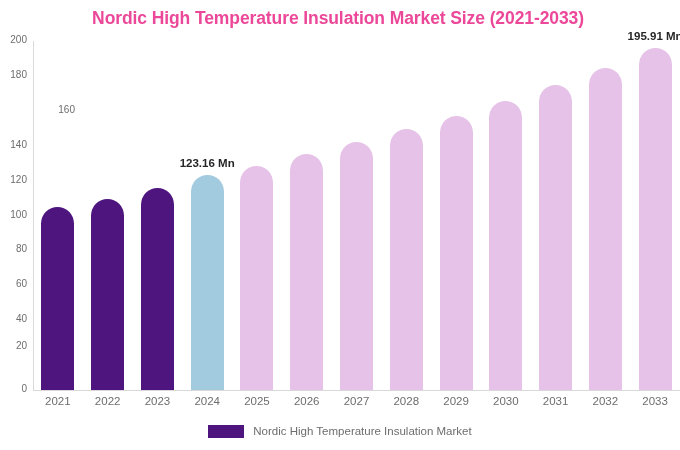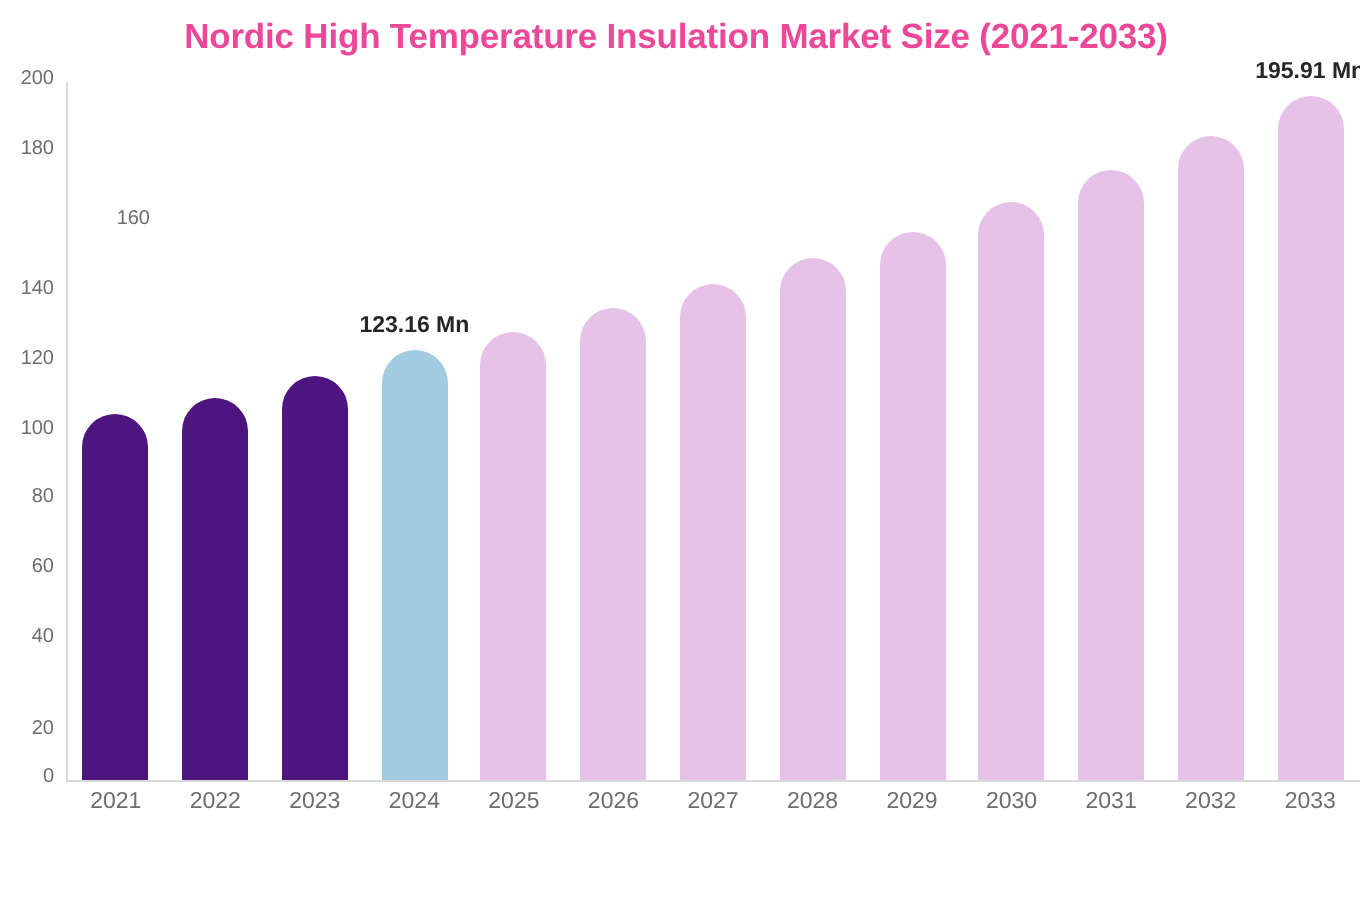--- a/index.html
+++ b/index.html
@@ -123,21 +123,21 @@
 </style>
 </head>
 <body>
 
 <div id="app">
 
   <div id="chart-title">Nordic High Temperature Insulation Market Size (2021-2033)</div>
 
   <div id="y-ticks">
       <div class="y-tick-label" style="top: 384px;">0</div>
-      <div class="y-tick-label" style="top: 360px;">20</div>
+      <div class="y-tick-label" style="top: 341px;">20</div>
       <div class="y-tick-label" style="top: 314.2px;">40</div>
       <div class="y-tick-label" style="top: 279.3px;">60</div>
       <div class="y-tick-label" style="top: 244.4px; text-align: right;">80</div>
       <div class="y-tick-label" style="top: 209.5px;">100</div>
       <div class="y-tick-label" style="top: 174.6px;">120</div>
       <div class="y-tick-label" style="top: 139.7px;">140</div>
       <div class="y-tick-label" style="top: 104.8px; padding-left: 48px;">160</div>
       <div class="y-tick-label" style="top: 69.9px;">180</div>
       <div class="y-tick-label" style="top: 35px;">200</div>
     </div>
@@ -201,14 +201,18 @@
       <div class="x-tick-label" style="left: 530.577px; width: 50px;">2031</div>
       <div class="x-tick-label" style="left: 580.346px; width: 50px;">2032</div>
       <div class="x-tick-label" style="left: 630.115px; width: 50px;">2033</div>
     </div>
 
   <div id="annotations">
       <div class="bar-value-label" style="top: 158.086px; left: 179.692px;">123.16 Mn</div>
       <div class="bar-value-label" style="top: 31.137px; left: 627.615px;">195.91 Mn</div>
     </div>
 
+  <div id="legend">
+    <span id="legend-swatch"></span>
+    <span id="legend-label">Nordic High Temperature Insulation Market</span>
+  </div>
 
 </div>
 
 </body></html>

